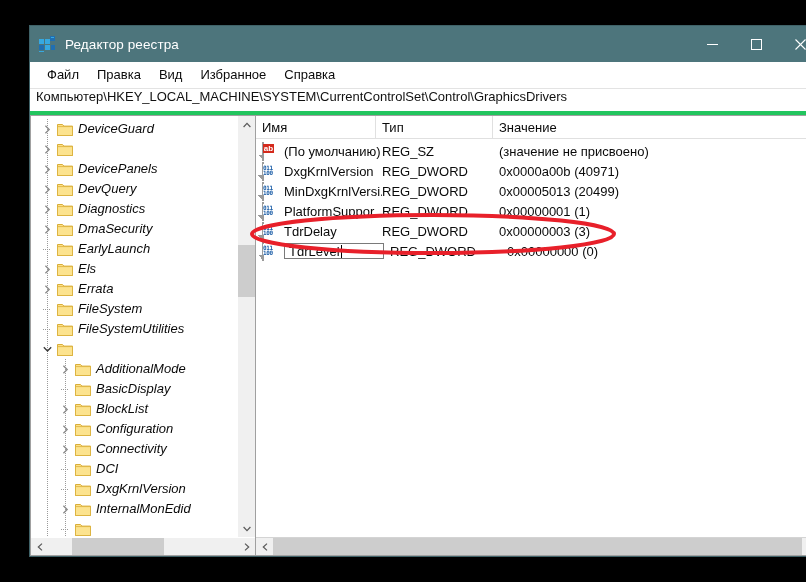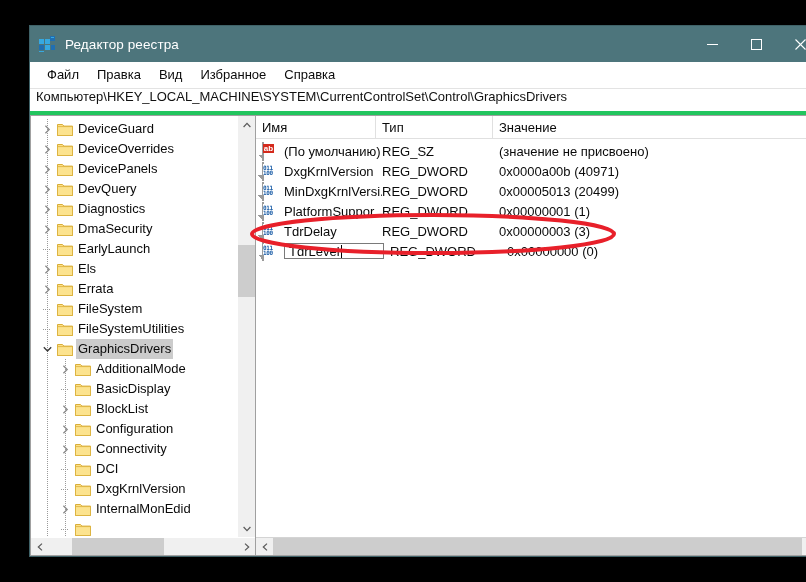--- a/index.html
+++ b/index.html
@@ -62,20 +62,21 @@
 
   
   .panes{flex:1 1 auto;display:flex;min-height:0;background:#f0f0f0;}
 
   
   .treepane{
     width:224px;flex:0 0 auto;background:#ffffff;
     border:1px solid #a0a0a0;border-right:none;
     display:flex;flex-direction:column;min-height:0;position:relative;
     margin:0;
+    font-style:italic;
   }
   .tree-clip{
     flex:1 1 auto;position:relative;overflow:hidden;min-height:0;
     display:flex;
   }
   .tree-scroll-area{
     flex:1 1 auto;position:relative;overflow:hidden;
   }
   .tree{
     position:absolute;left:0;top:0;width:420px;
@@ -278,21 +279,20 @@
                   <span class="vguide" style="left: 16px;"></span>
                   <span class="chev" style="left: 8px;">
                     <svg width="7" height="9" viewBox="0 0 7 9">
                       <path d="M1.4 0.8 L5.2 4.5 L1.4 8.2" fill="none" stroke="#8a8a8a" stroke-width="1.3"></path>
                     </svg>
                   </span>
                   <span class="folder" style="left: 26px;"><svg width="16" height="14" viewBox="0 0 16 14">
                       <path d="M0.5 2.5 h5 l1.4 1.6 h8.6 v9.4 h-15 z" fill="#fde08a" stroke="#d9ae38" stroke-width="1"></path>
                       <path d="M0.5 4.6 h15 v8.9 h-15 z" fill="#fce38f" stroke="#d9ae38" stroke-width=".8"></path>
                     </svg></span>
-                  <span class="tlabel" style="left: 45px;">DeviceOverrides</span>
                 </div>
                 <div class="tnode" style="height: 20px;">
                   <span class="vguide" style="left: 16px;"></span>
                   <span class="chev" style="left: 8px;">
                     <svg width="7" height="9" viewBox="0 0 7 9">
                       <path d="M1.4 0.8 L5.2 4.5 L1.4 8.2" fill="none" stroke="#8a8a8a" stroke-width="1.3"></path>
                     </svg>
                   </span>
                   <span class="folder" style="left: 26px;"><svg width="16" height="14" viewBox="0 0 16 14">
                       <path d="M0.5 2.5 h5 l1.4 1.6 h8.6 v9.4 h-15 z" fill="#fde08a" stroke="#d9ae38" stroke-width="1"></path>
@@ -396,21 +396,20 @@
                   <span class="vguide" style="left: 16px;"></span>
                   <span class="chev" style="left: 8px;">
                     <svg width="9" height="7" viewBox="0 0 9 7">
                       <path d="M0.8 1.2 L4.5 5 L8.2 1.2" fill="none" stroke="#3a3a3a" stroke-width="1.3"></path>
                     </svg>
                   </span>
                   <span class="folder" style="left: 26px;"><svg width="16" height="14" viewBox="0 0 16 14">
                       <path d="M0.5 2.5 h5 l1.4 1.6 h8.6 v9.4 h-15 z" fill="#fde08a" stroke="#d9ae38" stroke-width="1"></path>
                       <path d="M0.5 4.6 h15 v8.9 h-15 z" fill="#fce38f" stroke="#d9ae38" stroke-width=".8"></path>
                     </svg></span>
-                  <span class="tlabel" style="left: 45px;">GraphicsDrivers</span>
                 </div>
                 <div class="tnode" style="height: 20px;">
                   <span class="vguide" style="left: 16px;"></span>
                   <span class="vguide" style="left: 34px;"></span>
                   <span class="chev" style="left: 26px;">
                     <svg width="7" height="9" viewBox="0 0 7 9">
                       <path d="M1.4 0.8 L5.2 4.5 L1.4 8.2" fill="none" stroke="#8a8a8a" stroke-width="1.3"></path>
                     </svg>
                   </span>
                   <span class="folder" style="left: 44px;"><svg width="16" height="14" viewBox="0 0 16 14">

